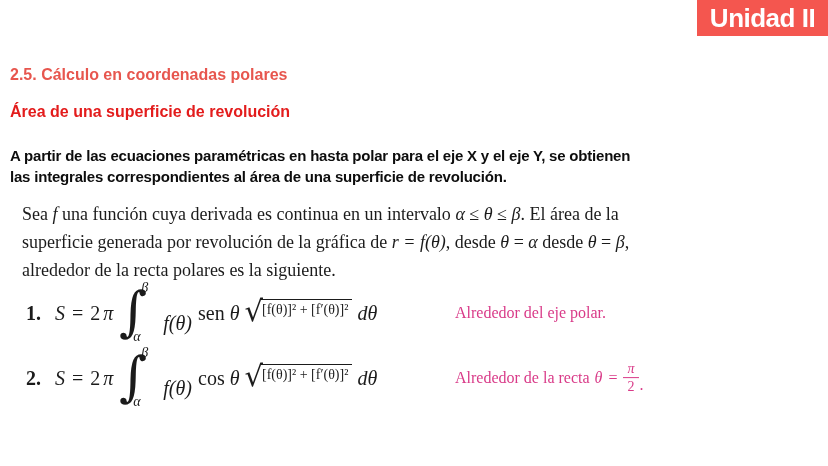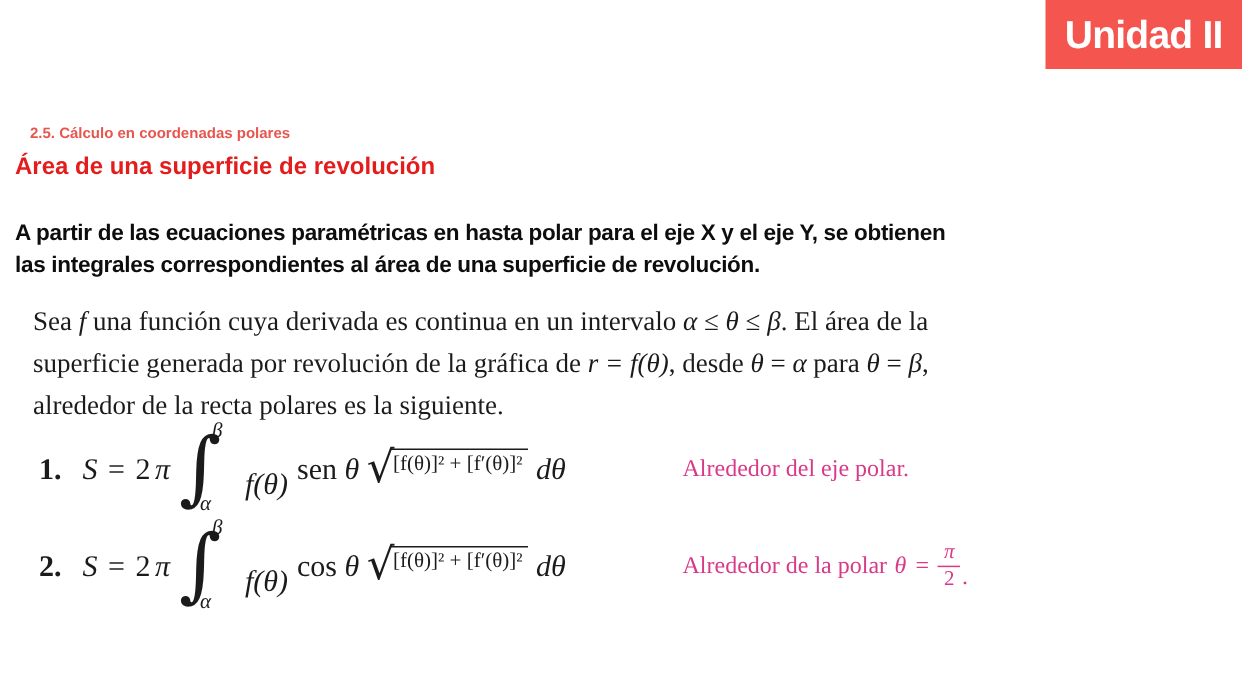--- a/index.html
+++ b/index.html
@@ -15,44 +15,43 @@
     overflow: hidden;
     font-family: "Liberation Sans", sans-serif;
   }
 
   
   .banner {
     position: absolute;
     top: 0;
     right: 0;
     width: 131px;
-    height: 46px;
+    height: 36px;
     background: #f4564f;
     display: flex;
     align-items: center;
     justify-content: center;
   }
   .banner-label {
     color: #ffffff;
     font-weight: bold;
     font-size: 26px;
     letter-spacing: -0.5px;
     font-family: "Liberation Sans", sans-serif;
   }
 
   
   .section-heading {
     position: absolute;
-    left: 20px;
+    left: 10px;
     top: 66px;
     color: #e7564e;
-    font-size: 10px;
-    font-weight: bold;
-    white-space: nowrap;
-    margin-top: 18px;
+    font-size: 16px;
+    font-weight: bold;
+    white-space: nowrap;
   }
   .subtitle-heading {
     position: absolute;
     left: 10px;
     top: 103px;
     color: #e31c1c;
     font-size: 16px;
     font-weight: bold;
     white-space: nowrap;
   }
@@ -209,21 +208,21 @@
 
   <div class="subtitle-heading">Área de una superficie de revolución</div>
 
   <div class="intro">
     <div>A partir de las ecuaciones paramétricas en hasta polar para el eje X y el eje Y, se obtienen</div>
     <div>las integrales correspondientes al área de una superficie de revolución.</div>
   </div>
 
   <div class="definition">
     <div><span>Sea </span><span style="font-style: italic;">f</span><span> una función cuya derivada es continua en un intervalo </span><span style="font-style: italic;">α</span><span> ≤ </span><span style="font-style: italic;">θ</span><span> ≤ </span><span style="font-style: italic;">β</span><span>. El área de la</span></div>
-    <div><span>superficie generada por revolución de la gráfica de </span><span style="font-style: italic;">r = f(θ)</span><span>, desde </span><span style="font-style: italic;">θ</span><span> = </span><span style="font-style: italic;">α</span><span> para </span><span style="font-style: italic;">θ</span><span> = </span><span style="font-style: italic;">β</span><span>,</span></div>
+    <div><span>superficie generada por revolución de la gráfica de </span><span style="font-style: italic;">r = f(θ)</span><span>, desde </span><span style="font-style: italic;">θ</span><span> = </span><span style="font-style: italic;">α</span><span> desde </span><span style="font-style: italic;">θ</span><span> = </span><span style="font-style: italic;">β</span><span>,</span></div>
     <div>alrededor de la recta polares es la siguiente.</div>
   </div>
 
   <div class="formula-row f1">
     <span class="fnum">1.</span>
     <span class="mvar">S</span>
     <span class="rm meq">=</span>
     <span class="rm coef2">2</span>
     <span class="mpi">π</span>
     <span class="int-block">
@@ -257,21 +256,21 @@
     </span>
     <span class="it mfunc">f(θ)</span>
     <span class="rm mtrig">cos</span>
     <span class="it mtheta">θ</span>
     <span class="sqrt">
       <span class="radical">√</span>
       <span class="radicand">[f(θ)]² + [f′(θ)]²</span>
     </span>
     <span class="mdiff">dθ</span>
     <span class="note">
-      <span>Alrededor de la polar</span>
+      <span>Alrededor de la recta</span>
       <span class="ntheta">θ</span>
       <span class="neq">=</span>
       <span class="frac">
         <span class="num">π</span>
         <span class="den">2</span>
       </span>
       <span class="nperiod">.</span>
     </span>
   </div>
 

